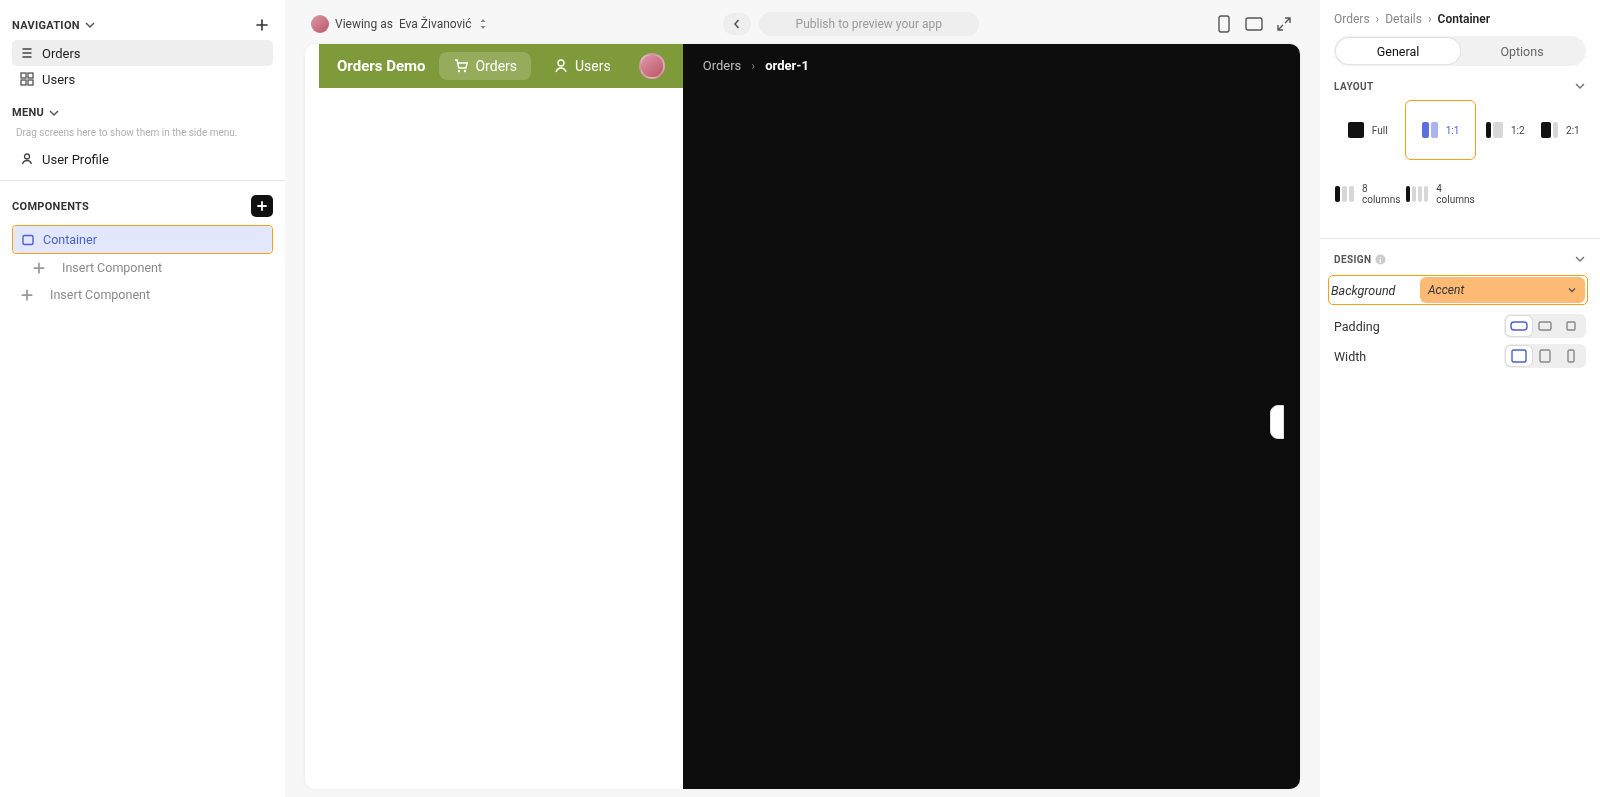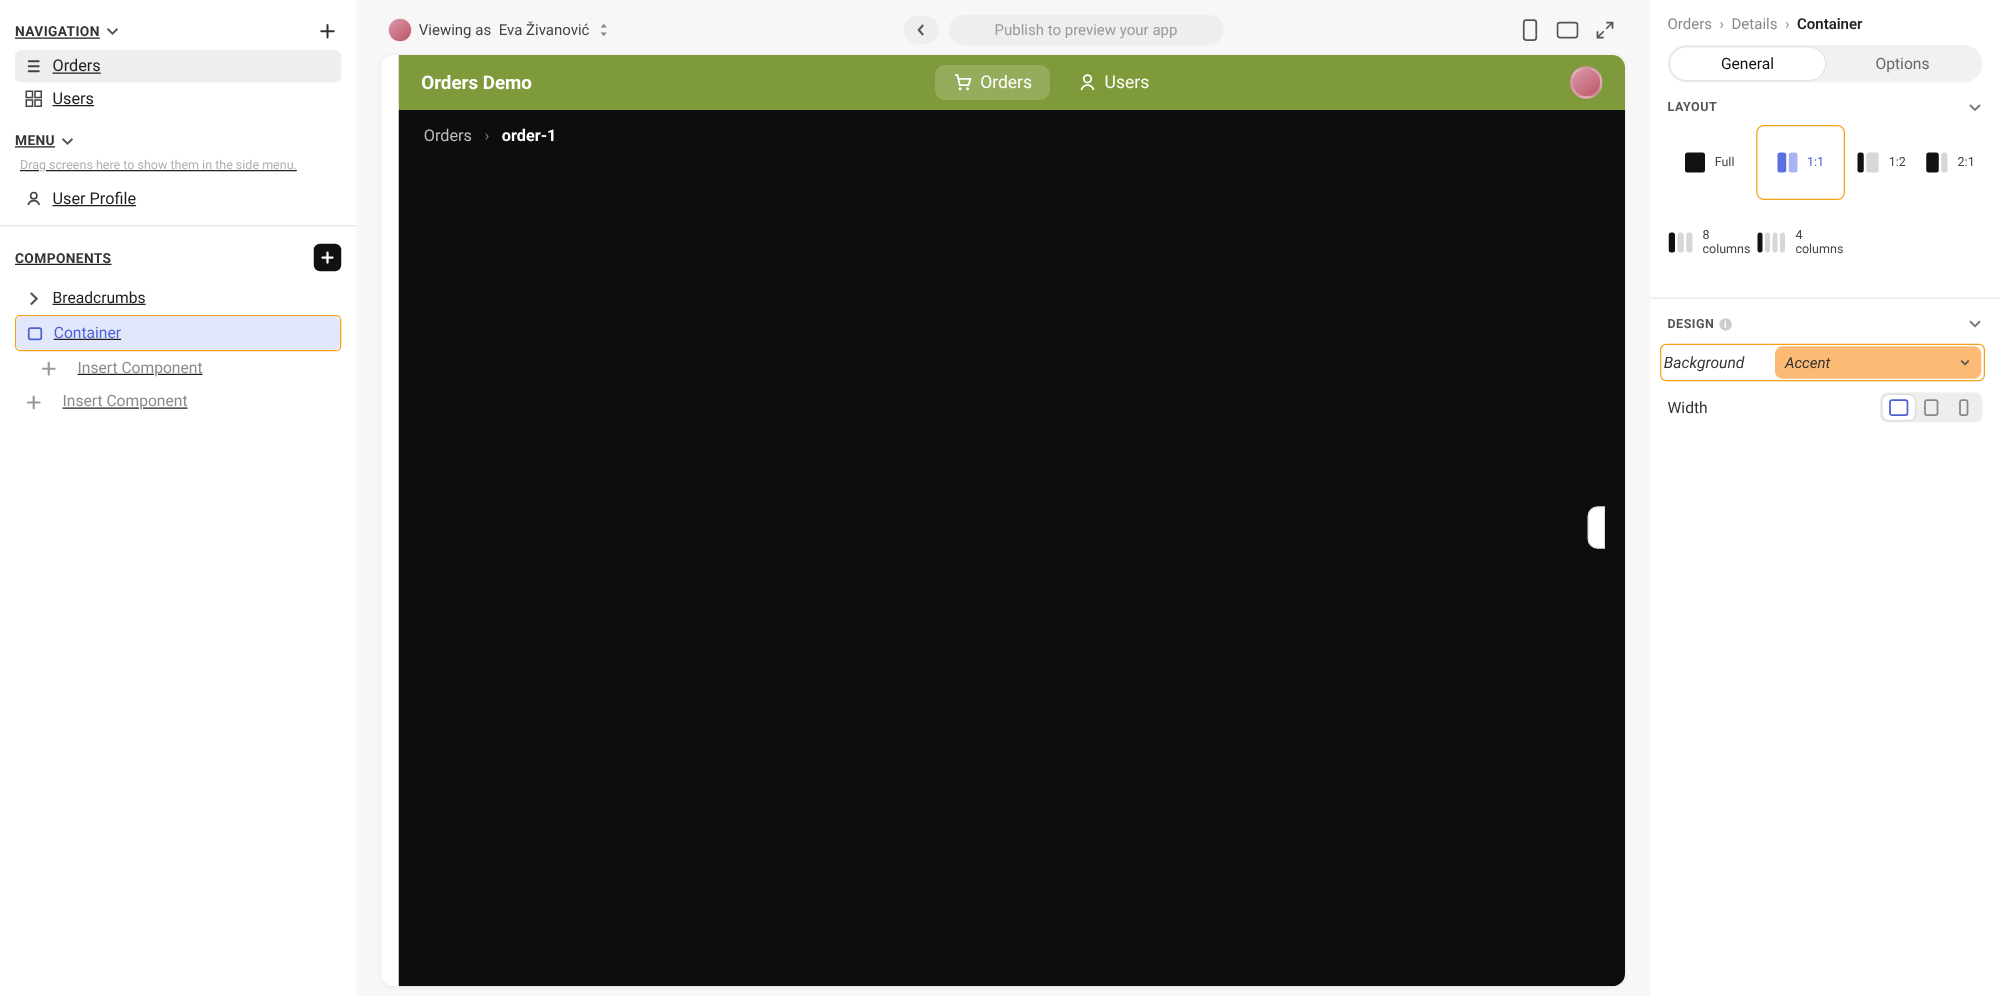--- a/index.html
+++ b/index.html
@@ -18,21 +18,21 @@
     --border:#e5e5e5;
     --pill-bg:#efefef;
     --radius:6px;
   }
   *{box-sizing:border-box;font-family:-apple-system,BlinkMacSystemFont,'Segoe UI',Roboto,Helvetica,Arial,sans-serif;}
   body{margin:0;background:var(--bg);color:var(--text);font-size:13px;overflow:hidden;}
   .app{display:flex;width:1600px;height:797px;}
 
   
   .left{width:285px;background:var(--panel);display:flex;flex-direction:column;padding:8px 0;}
-  .left-section{padding:0 12px;text-decoration:underline;}
+  .left-section{padding:0 12px;}
   .section-header{display:flex;align-items:center;justify-content:space-between;padding:6px 0 4px;}
   .section-title{font-size:11px;font-weight:700;letter-spacing:.3px;color:#333;display:flex;align-items:center;gap:4px;}
   .chev{width:12px;height:12px;}
   .add-btn{width:22px;height:22px;border-radius:5px;display:flex;align-items:center;justify-content:center;cursor:pointer;}
   .add-btn.black{background:#111;color:#fff;}
   .add-plain{color:#333;}
   .nav-item{display:flex;align-items:center;gap:8px;height:26px;border-radius:5px;padding:0 8px;cursor:pointer;font-size:13px;}
   .nav-item.active{background:#eee;}
   .icon{width:14px;height:14px;display:inline-flex;}
   .hr{height:1px;background:var(--border);margin:8px 0;}
@@ -47,21 +47,21 @@
   
   .center{flex:1;display:flex;flex-direction:column;padding:8px 20px;gap:0;}
   .preview-top{display:flex;align-items:center;gap:8px;padding:4px 6px;}
   .viewer-chip{display:flex;align-items:center;gap:6px;font-size:12px;color:#444;}
   .avatar{width:18px;height:18px;border-radius:50%;background:linear-gradient(140deg,#d9a,#b56);}
   .vspacer{flex:1;}
   .back-pill{width:28px;height:22px;border-radius:12px;background:#eee;display:flex;align-items:center;justify-content:center;cursor:pointer;}
   .publish-pill{flex:1;max-width:440px;height:24px;border-radius:12px;background:#eee;display:flex;align-items:center;justify-content:center;color:#9a9a9a;font-size:12px;}
   .top-icons{display:flex;gap:10px;align-items:center;}
   .top-icon{width:20px;height:20px;display:flex;align-items:center;justify-content:center;color:#555;cursor:pointer;}
-  .preview-shell{flex:1;border-radius:10px;background:#fff;box-shadow:0 0 4px rgba(0,0,0,.06);overflow:hidden;display:flex;flex-direction:column;margin-top:4px;padding-left:14px;}
+  .preview-shell{flex:1;border-radius:10px;background:#fff;box-shadow:0 0 4px rgba(0,0,0,.06);overflow:hidden;display:flex;flex-direction:row;margin-top:4px;padding-left:14px;}
   .preview-nav{height:44px;background:var(--olive);display:flex;align-items:center;padding:0 18px;gap:14px;color:#fff;font-size:14px;}
   .brand{font-weight:700;font-size:15px;}
   .nav-center{flex:1;display:flex;justify-content:center;gap:8px;}
   .nav-link{display:flex;align-items:center;gap:6px;padding:6px 14px;border-radius:8px;cursor:pointer;color:#fff;}
   .nav-link.active{background:rgba(255,255,255,.18);}
   .nav-right-avatar{width:26px;height:26px;border-radius:50%;background:linear-gradient(140deg,#d9a,#b56);border:2px solid rgba(255,255,255,.3);}
   .preview-body{flex:1;background:var(--dark);color:#fff;padding:14px 20px;display:flex;flex-direction:column;}
   .crumbs{display:flex;align-items:center;gap:10px;font-size:13px;}
   .crumbs .muted{color:#bdbdbd;}
   .crumbs .chev2{color:#7a7a7a;}
@@ -162,28 +162,20 @@
           <span>COMPONENTS</span>
         </div>
         <div class="add-btn black">
           <svg width="14" height="14" viewBox="0 0 14 14">
               <path d="M7 3v8M3 7h8" stroke="#fff" stroke-width="1.8" stroke-linecap="round"></path>
             </svg>
         </div>
       </div>
 
       <div class="comp-tree">
-        <div class="tree-item">
-          <span class="icon">
-              <svg viewBox="0 0 12 12">
-                <path d="M4 2l4 4-4 4" fill="none" stroke="#555" stroke-width="1.5"></path>
-              </svg>
-            </span>
-          <span>Breadcrumbs</span>
-        </div>
 
         <div class="highlight-box">
           <div class="tree-item selected">
             <span class="icon">
                 <svg viewBox="0 0 14 14">
                   <rect x="2" y="2.5" width="10" height="9" rx="1.5" fill="none" stroke="#4b5fd6" stroke-width="1.4"></rect>
                 </svg>
               </span>
             <span>Container</span>
           </div>
@@ -367,20 +359,40 @@
       <div class="row row-hl">
         <span>Background</span>
         <div class="select">
           <span>Accent</span>
           <svg width="10" height="10" viewBox="0 0 10 10">
               <path d="M2 3.5L5 6.5 8 3.5" fill="none" stroke="#555" stroke-width="1.4"></path>
             </svg>
         </div>
       </div>
 
+      <div class="row">
+        <span>Padding</span>
+        <div class="toggle-group">
+          <div class="tg-opt sel">
+              <svg width="18" height="12" viewBox="0 0 18 12">
+                <rect x="1" y="2" width="16" height="8" rx="3" fill="none" stroke="#4b5fd6" stroke-width="1.4"></rect>
+              </svg>
+            </div>
+          <div class="tg-opt">
+              <svg width="18" height="12" viewBox="0 0 18 12">
+                <rect x="3" y="2" width="12" height="8" rx="1.5" fill="none" stroke="#888" stroke-width="1.4"></rect>
+              </svg>
+            </div>
+          <div class="tg-opt">
+              <svg width="18" height="12" viewBox="0 0 18 12">
+                <rect x="5" y="2" width="8" height="8" rx="1" fill="none" stroke="#888" stroke-width="1.4"></rect>
+              </svg>
+            </div>
+        </div>
+      </div>
 
       <div class="row">
         <span>Width</span>
         <div class="toggle-group">
           <div class="tg-opt sel">
               <svg width="16" height="14" viewBox="0 0 16 14">
                 <rect x="1" y="1" width="14" height="12" rx="1.5" fill="none" stroke="#4b5fd6" stroke-width="1.4"></rect>
               </svg>
             </div>
           <div class="tg-opt">

